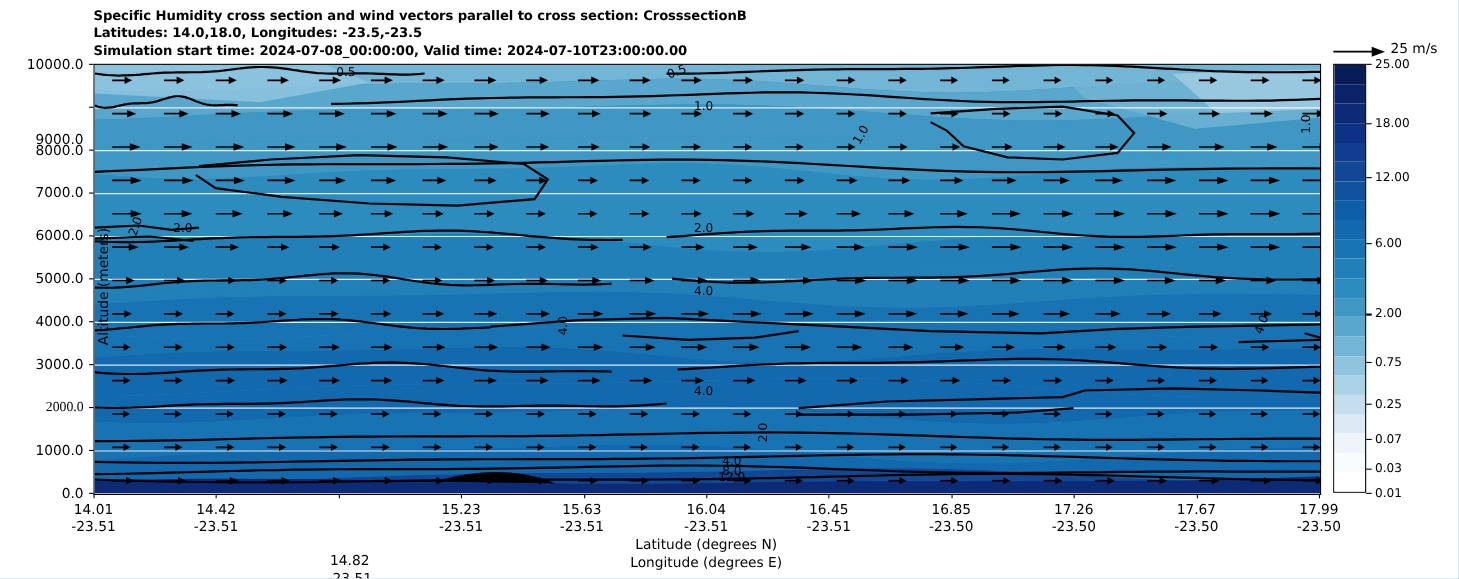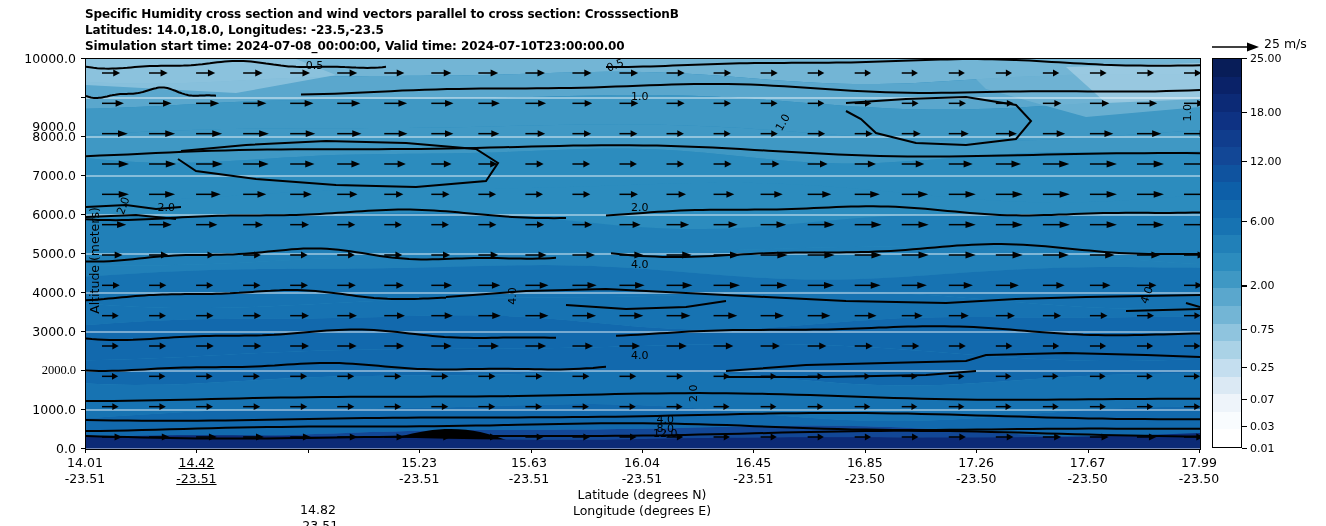--- a/index.html
+++ b/index.html
@@ -1491,21 +1491,21 @@
       <div class="xtick-mark" style="left: 779.8px;"></div>
       <div class="xtick-mark" style="left: 891.2px;"></div>
       <div class="xtick-mark" style="left: 1002.6px;"></div>
       <div class="xtick-mark" style="left: 1114px;"></div>
     </div>
   <div id="xlabels">
       <div class="xtick-label" style="left: 0px;">
         <span class="lat">14.01</span>
         <span class="lon">-23.51</span>
       </div>
-      <div class="xtick-label" style="left: 111.4px; text-decoration: underline;">
+      <div class="xtick-label" style="left: 111.4px;">
         <span class="lat">14.42</span>
         <span class="lon">-23.51</span>
       </div>
       <div class="xtick-label" style="left: 233px; margin-top: 47px;">
         <span class="lat">14.82</span>
         <span class="lon">-23.51</span>
       </div>
       <div class="xtick-label" style="left: 334.2px;">
         <span class="lat">15.23</span>
         <span class="lon">-23.51</span>

